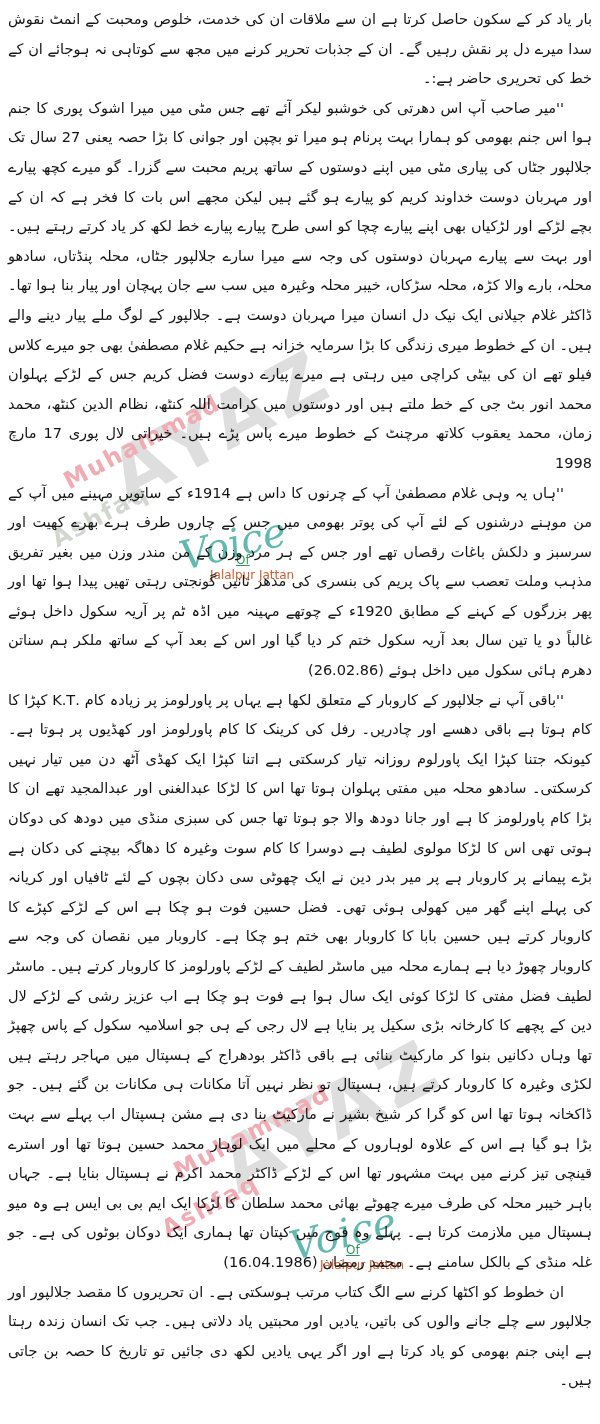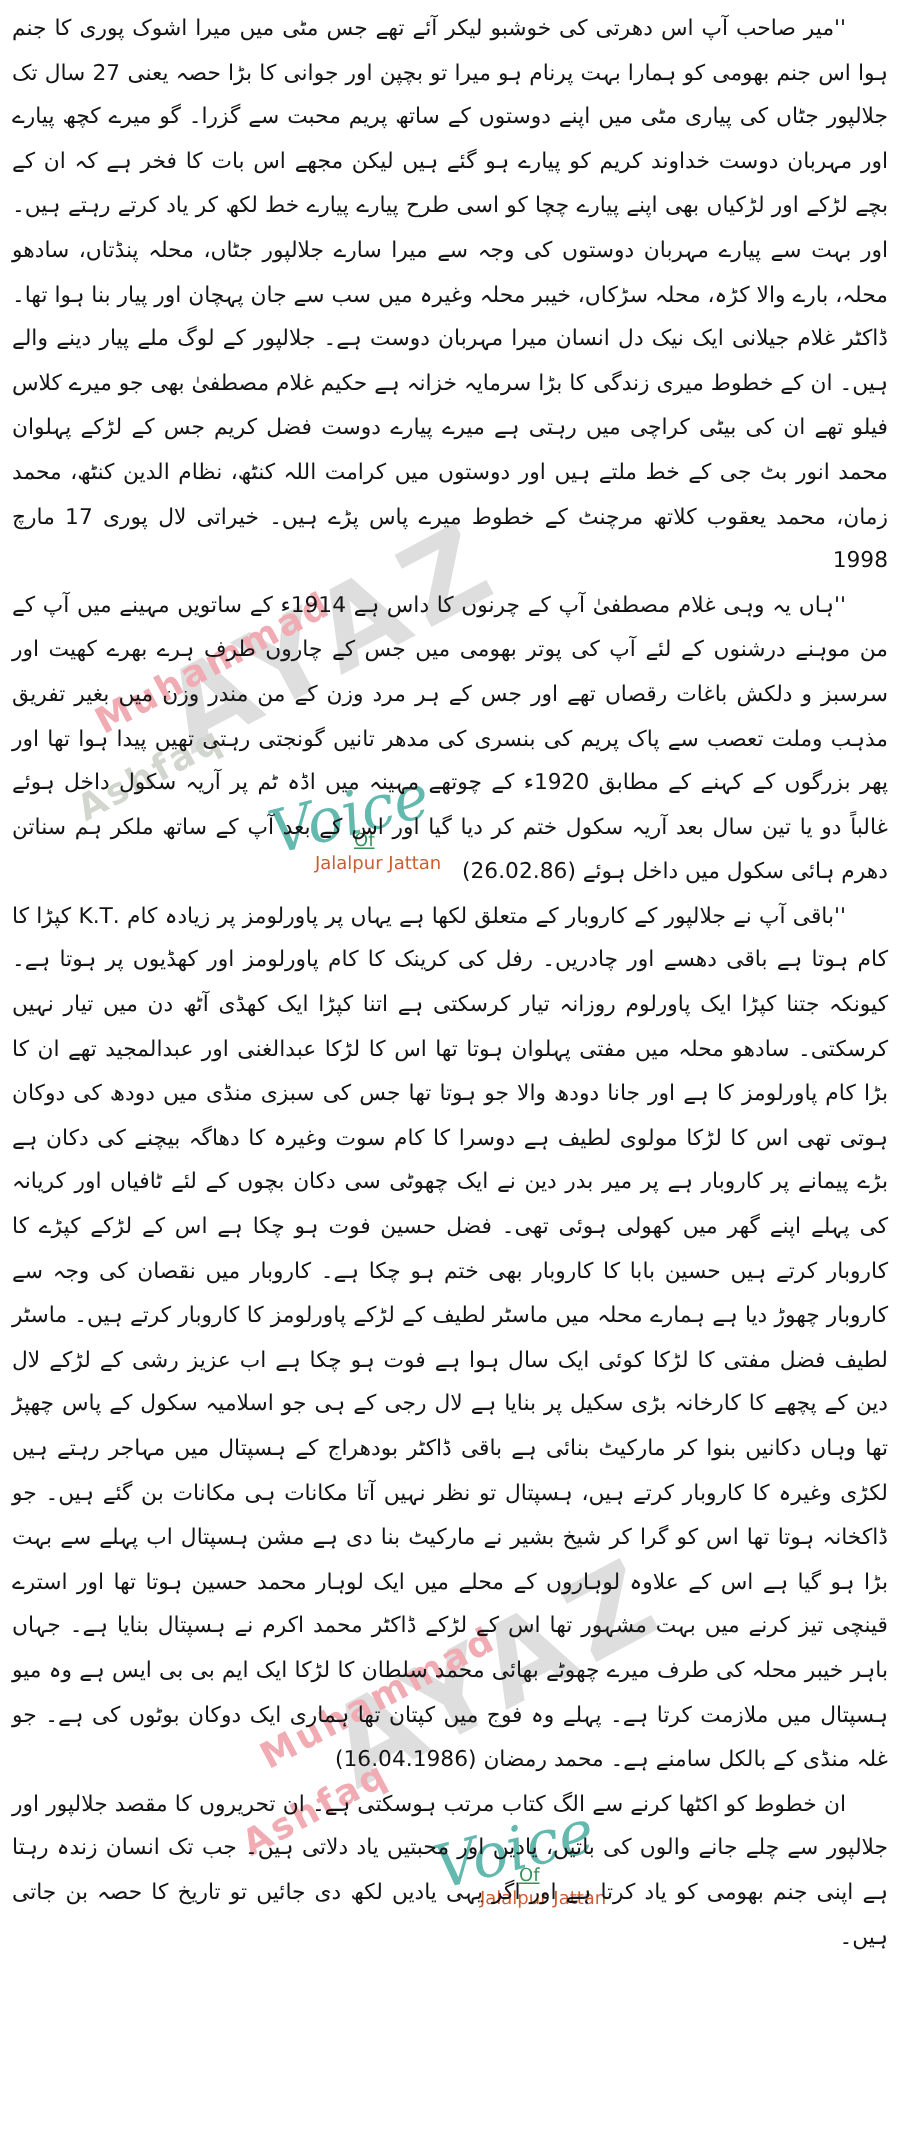--- a/index.html
+++ b/index.html
@@ -116,19 +116,20 @@
   <div class="wm lower">
     <div class="wm-big">AYAZ</div>
     <div class="wm-first">Muhammad</div>
     <div class="wm-last">Ashfaq</div>
     <div class="wm-script">Voice</div>
     <div class="wm-of">Of</div>
     <div class="wm-place">Jalalpur Jattan</div>
   </div>
 
   <div class="doc-body">
+      <p>بار یاد کر کے سکون حاصل کرتا ہے ان سے ملاقات ان کی خدمت، خلوص ومحبت کے انمٹ نقوش سدا میرے دل پر نقش رہیں گے۔ ان کے جذبات تحریر کرنے میں مجھ سے کوتاہی نہ ہوجائے ان کے خط کی تحریری حاضر ہے:۔</p>
       <p class="indent">''میر صاحب آپ اس دھرتی کی خوشبو لیکر آئے تھے جس مٹی میں میرا اشوک پوری کا جنم ہوا اس جنم بھومی کو ہمارا بہت پرنام ہو میرا تو بچپن اور جوانی کا بڑا حصہ یعنی 27 سال تک جلالپور جٹاں کی پیاری مٹی میں اپنے دوستوں کے ساتھ پریم محبت سے گزرا۔ گو میرے کچھ پیارے اور مہربان دوست خداوند کریم کو پیارے ہو گئے ہیں لیکن مجھے اس بات کا فخر ہے کہ ان کے بچے لڑکے اور لڑکیاں بھی اپنے پیارے چچا کو اسی طرح پیارے پیارے خط لکھ کر یاد کرتے رہتے ہیں۔ اور بہت سے پیارے مہربان دوستوں کی وجہ سے میرا سارے جلالپور جٹاں، محلہ پنڈتاں، سادھو محلہ، بارے والا کڑہ، محلہ سڑکاں، خیبر محلہ وغیرہ میں سب سے جان پہچان اور پیار بنا ہوا تھا۔ ڈاکٹر غلام جیلانی ایک نیک دل انسان میرا مہربان دوست ہے۔ جلالپور کے لوگ ملے پیار دینے والے ہیں۔ ان کے خطوط میری زندگی کا بڑا سرمایہ خزانہ ہے حکیم غلام مصطفیٰ بھی جو میرے کلاس فیلو تھے ان کی بیٹی کراچی میں رہتی ہے میرے پیارے دوست فضل کریم جس کے لڑکے پہلوان محمد انور بٹ جی کے خط ملتے ہیں اور دوستوں میں کرامت اللہ کنٹھ، نظام الدین کنٹھ، محمد زمان، محمد یعقوب کلاتھ مرچنٹ کے خطوط میرے پاس پڑے ہیں۔ خیراتی لال پوری 17 مارچ 1998</p>
       <p class="indent">''ہاں یہ وہی غلام مصطفیٰ آپ کے چرنوں کا داس ہے 1914ء کے ساتویں مہینے میں آپ کے من موہنے درشنوں کے لئے آپ کی پوتر بھومی میں جس کے چاروں طرف ہرے بھرے کھیت اور سرسبز و دلکش باغات رقصاں تھے اور جس کے ہر مرد وزن کے من مندر وزن میں بغیر تفریق مذہب وملت تعصب سے پاک پریم کی بنسری کی مدھر تانیں گونجتی رہتی تھیں پیدا ہوا تھا اور پھر بزرگوں کے کہنے کے مطابق 1920ء کے چوتھے مہینہ میں اڈہ ٹم پر آریہ سکول داخل ہوئے غالباً دو یا تین سال بعد آریہ سکول ختم کر دیا گیا اور اس کے بعد آپ کے ساتھ ملکر ہم سناتن دھرم ہائی سکول میں داخل ہوئے (26.02.86)</p>
       <p class="indent">''باقی آپ نے جلالپور کے کاروبار کے متعلق لکھا ہے یہاں پر پاورلومز پر زیادہ کام .K.T کپڑا کا کام ہوتا ہے باقی دھسے اور چادریں۔ رفل کی کرینک کا کام پاورلومز اور کھڈیوں پر ہوتا ہے۔ کیونکہ جتنا کپڑا ایک پاورلوم روزانہ تیار کرسکتی ہے اتنا کپڑا ایک کھڈی آٹھ دن میں تیار نہیں کرسکتی۔ سادھو محلہ میں مفتی پہلوان ہوتا تھا اس کا لڑکا عبدالغنی اور عبدالمجید تھے ان کا بڑا کام پاورلومز کا ہے اور جانا دودھ والا جو ہوتا تھا جس کی سبزی منڈی میں دودھ کی دوکان ہوتی تھی اس کا لڑکا مولوی لطیف ہے دوسرا کا کام سوت وغیرہ کا دھاگہ بیچنے کی دکان ہے بڑے پیمانے پر کاروبار ہے پر میر بدر دین نے ایک چھوٹی سی دکان بچوں کے لئے ٹافیاں اور کریانہ کی پہلے اپنے گھر میں کھولی ہوئی تھی۔ فضل حسین فوت ہو چکا ہے اس کے لڑکے کپڑے کا کاروبار کرتے ہیں حسین بابا کا کاروبار بھی ختم ہو چکا ہے۔ کاروبار میں نقصان کی وجہ سے کاروبار چھوڑ دیا ہے ہمارے محلہ میں ماسٹر لطیف کے لڑکے پاورلومز کا کاروبار کرتے ہیں۔ ماسٹر لطیف فضل مفتی کا لڑکا کوئی ایک سال ہوا ہے فوت ہو چکا ہے اب عزیز رشی کے لڑکے لال دین کے پچھے کا کارخانہ بڑی سکیل پر بنایا ہے لال رجی کے ہی جو اسلامیہ سکول کے پاس چھپڑ تھا وہاں دکانیں بنوا کر مارکیٹ بنائی ہے باقی ڈاکٹر بودھراج کے ہسپتال میں مہاجر رہتے ہیں لکڑی وغیرہ کا کاروبار کرتے ہیں، ہسپتال تو نظر نہیں آتا مکانات ہی مکانات بن گئے ہیں۔ جو ڈاکخانہ ہوتا تھا اس کو گرا کر شیخ بشیر نے مارکیٹ بنا دی ہے مشن ہسپتال اب پہلے سے بہت بڑا ہو گیا ہے اس کے علاوہ لوہاروں کے محلے میں ایک لوہار محمد حسین ہوتا تھا اور استرے قینچی تیز کرنے میں بہت مشہور تھا اس کے لڑکے ڈاکٹر محمد اکرم نے ہسپتال بنایا ہے۔ جہاں باہر خیبر محلہ کی طرف میرے چھوٹے بھائی محمد سلطان کا لڑکا ایک ایم بی بی ایس ہے وہ میو ہسپتال میں ملازمت کرتا ہے۔ پہلے وہ فوج میں کپتان تھا ہماری ایک دوکان بوٹوں کی ہے۔ جو غلہ منڈی کے بالکل سامنے ہے۔ محمد رمضان (16.04.1986)</p>
       <p class="indent">ان خطوط کو اکٹھا کرنے سے الگ کتاب مرتب ہوسکتی ہے۔ ان تحریروں کا مقصد جلالپور اور جلالپور سے چلے جانے والوں کی باتیں، یادیں اور محبتیں یاد دلاتی ہیں۔ جب تک انسان زندہ رہتا ہے اپنی جنم بھومی کو یاد کرتا ہے اور اگر یہی یادیں لکھ دی جائیں تو تاریخ کا حصہ بن جاتی ہیں۔</p>
     </div>
 
 </div>
 
 </body></html>

